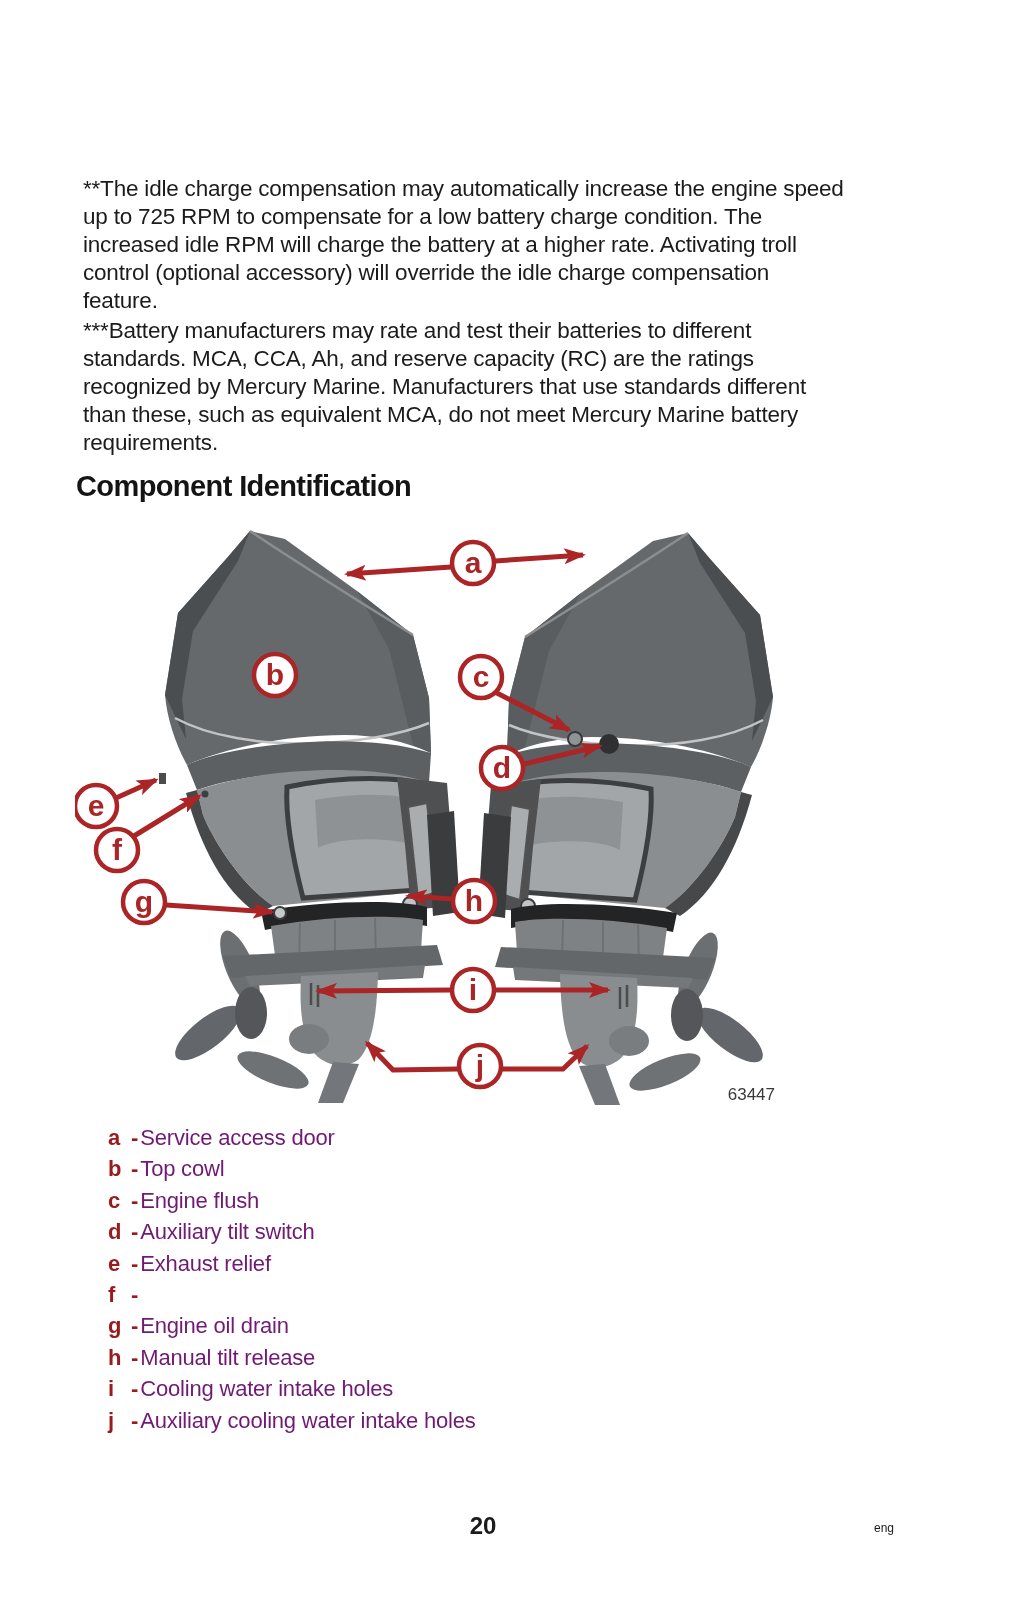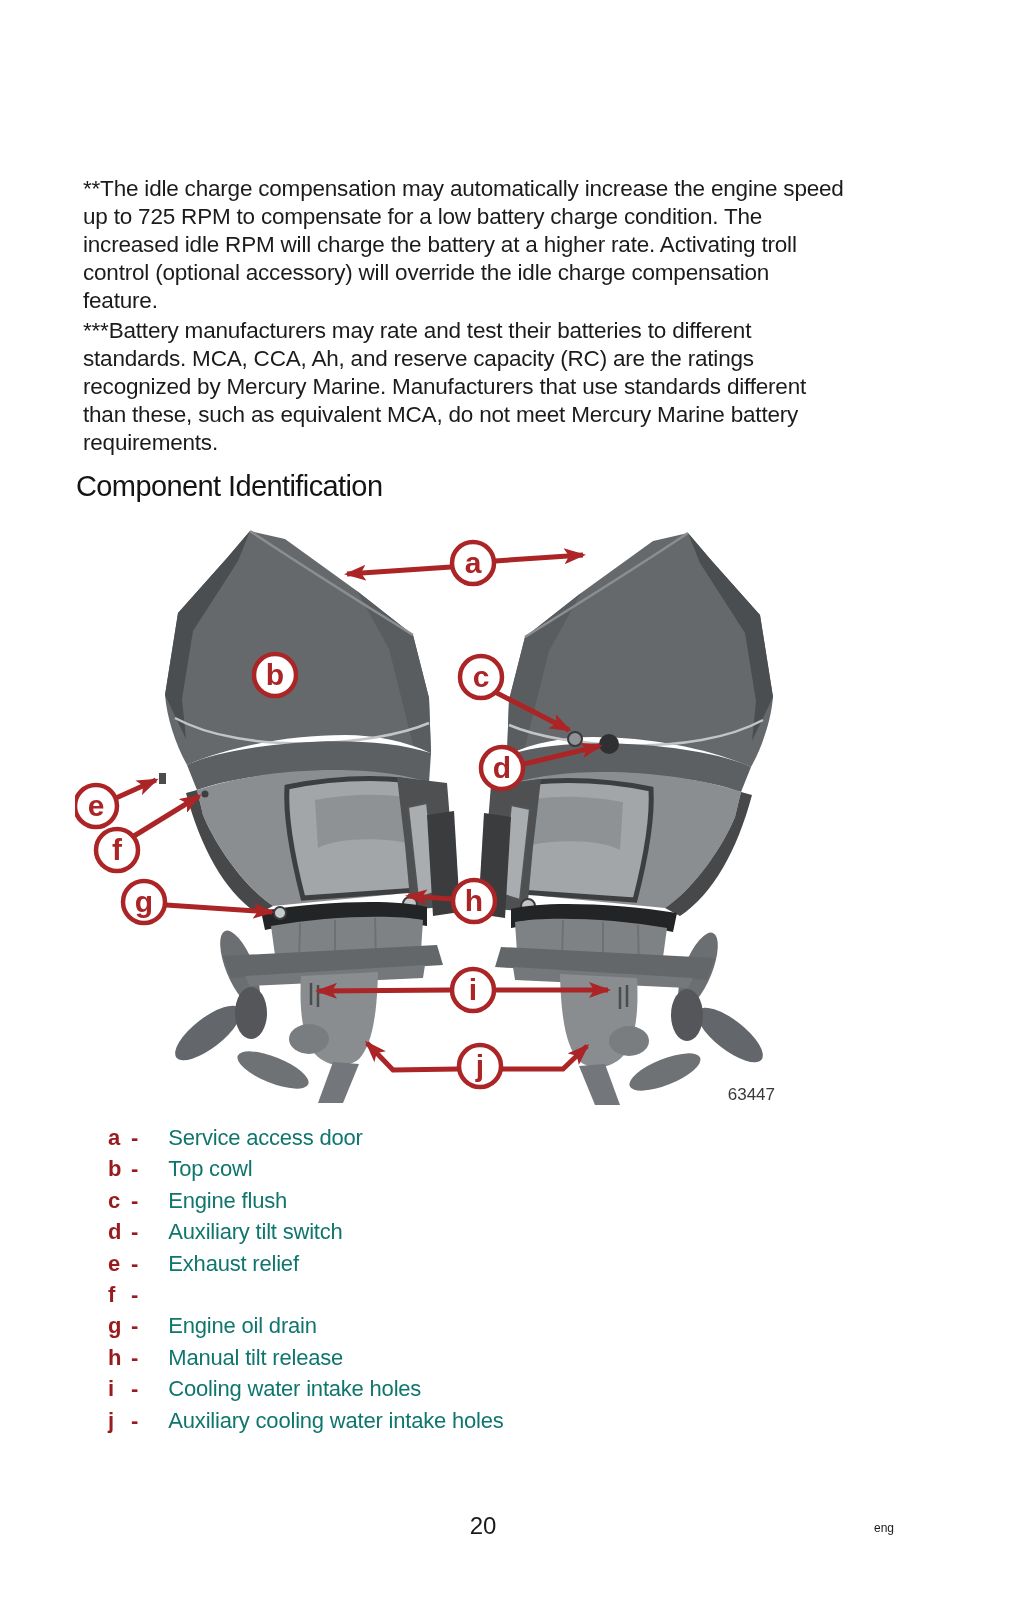--- a/index.html
+++ b/index.html
@@ -14,31 +14,31 @@
   .para{
     position:absolute;left:83px;width:880px;
     font-size:22.5px;line-height:28px;letter-spacing:-0.2px;
     white-space:pre-line;color:#1b1b1b;
   }
   .para-1{top:141px;}
   .para-2{top:175px;}
   .para-3{top:317px;}
   .section-heading{
     position:absolute;left:76px;top:470px;
-    font-size:29px;font-weight:400;letter-spacing:-0.6px;color:#141414;
+    font-size:29px;font-weight:700;letter-spacing:-0.6px;color:#141414;
   }
   .figure-wrap{position:absolute;left:75px;top:513px;width:730px;height:592px;}
   .legend{position:absolute;left:108px;top:1122px;width:700px;}
   .legend-row{display:flex;align-items:baseline;height:31.4px;font-size:22px;line-height:31.4px;}
   .legend-letter{font-weight:700;color:#9a1b1e;min-width:18px;text-align:left;letter-spacing:-0.2px;}
   .legend-dash{font-weight:700;color:#9a1b1e;margin-left:5px;}
-  .legend-label{margin-left:30px;color:#0f766e;letter-spacing:-0.2px;}
+  .legend-label{margin-left:2px;color:#701a75;letter-spacing:-0.2px;}
   .footer-page{
     position:absolute;top:1512px;left:0;width:966px;text-align:center;
-    font-size:24px;color:#1b1b1b;
+    font-size:24px;color:#1b1b1b;font-weight:bold;
   }
   .footer-lang{
     position:absolute;top:1521px;left:874px;font-size:12px;color:#1b1b1b;
   }
   svg text.callout-letter{
     font-family:"Liberation Sans",sans-serif;font-size:30px;font-weight:700;
   }
   svg text.fig-number{font-family:"Liberation Sans",sans-serif;font-size:17px;}
 </style>
 </head>

